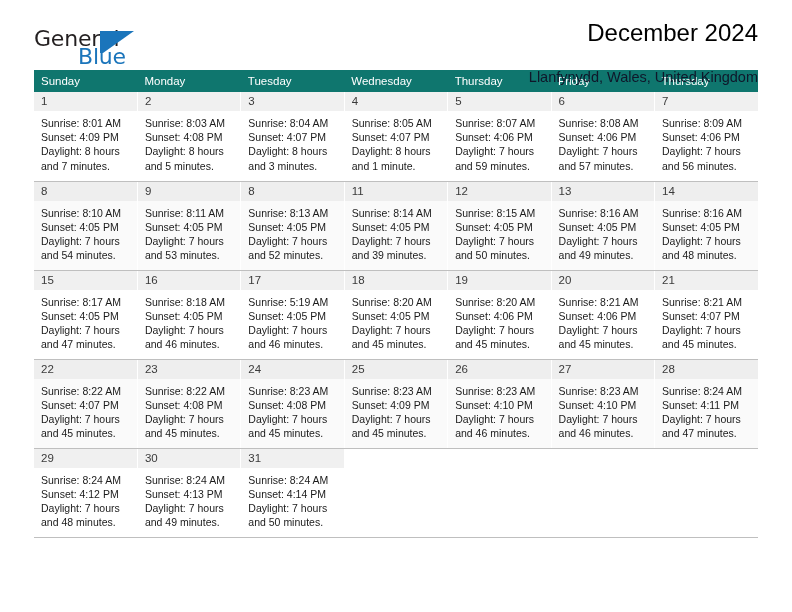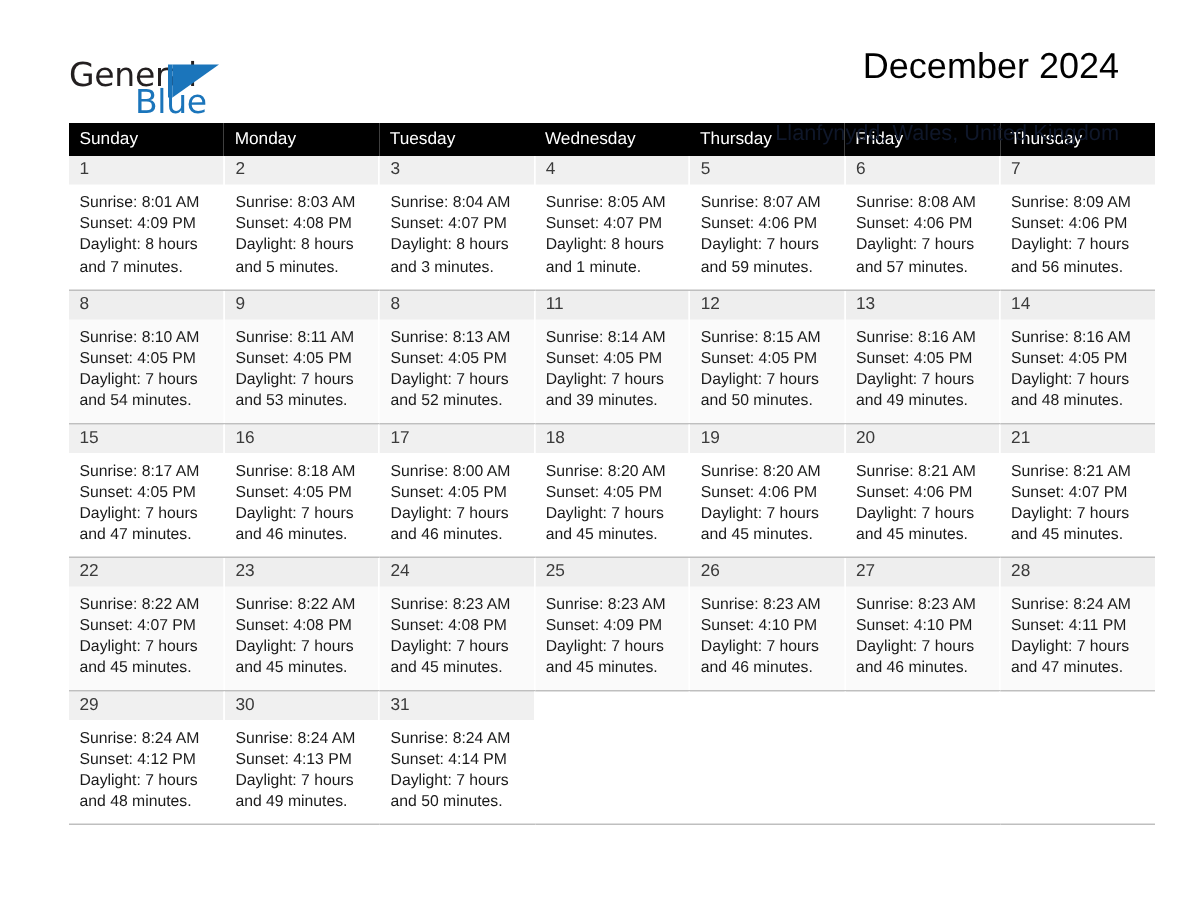--- a/index.html
+++ b/index.html
@@ -12,21 +12,21 @@
     width: 792px;
     height: 612px;
     font-family: "Liberation Sans", sans-serif;
     color: #000000;
     overflow: hidden;
   }
   .page {
     position: relative;
     width: 792px;
     height: 452px;
-    padding: 12px;
+    padding: 0;
   }
 
   
   .header {
     position: relative;
     height: 70px;
     margin: 0 34px;
   }
   .logo {
     position: absolute;
@@ -94,21 +94,21 @@
   }
 
   
   .calendar {
     margin: 0 34px;
     width: 724px;
     border-collapse: collapse;
     table-layout: fixed;
   }
   .calendar thead th {
-    background: #000000;
+    background: #0f766e;
     color: #ffffff;
     font-size: 11.5px;
     font-weight: normal;
     text-align: left;
     padding: 5px 0 5px 7px;
     height: 21px;
     border: none;
   }
   .calendar td {
     vertical-align: top;
@@ -320,21 +320,21 @@
             <div class="cell-body">
               <div>Sunrise: 8:18 AM</div>
               <div>Sunset: 4:05 PM</div>
               <div>Daylight: 7 hours</div>
               <div>and 46 minutes.</div>
             </div>
           </td>
           <td>
             <span class="daynum">17</span>
             <div class="cell-body">
-              <div>Sunrise: 8:00 AM</div>
+              <div>Sunrise: 5:19 AM</div>
               <div>Sunset: 4:05 PM</div>
               <div>Daylight: 7 hours</div>
               <div>and 46 minutes.</div>
             </div>
           </td>
           <td>
             <span class="daynum">18</span>
             <div class="cell-body">
               <div>Sunrise: 8:20 AM</div>
               <div>Sunset: 4:05 PM</div>

